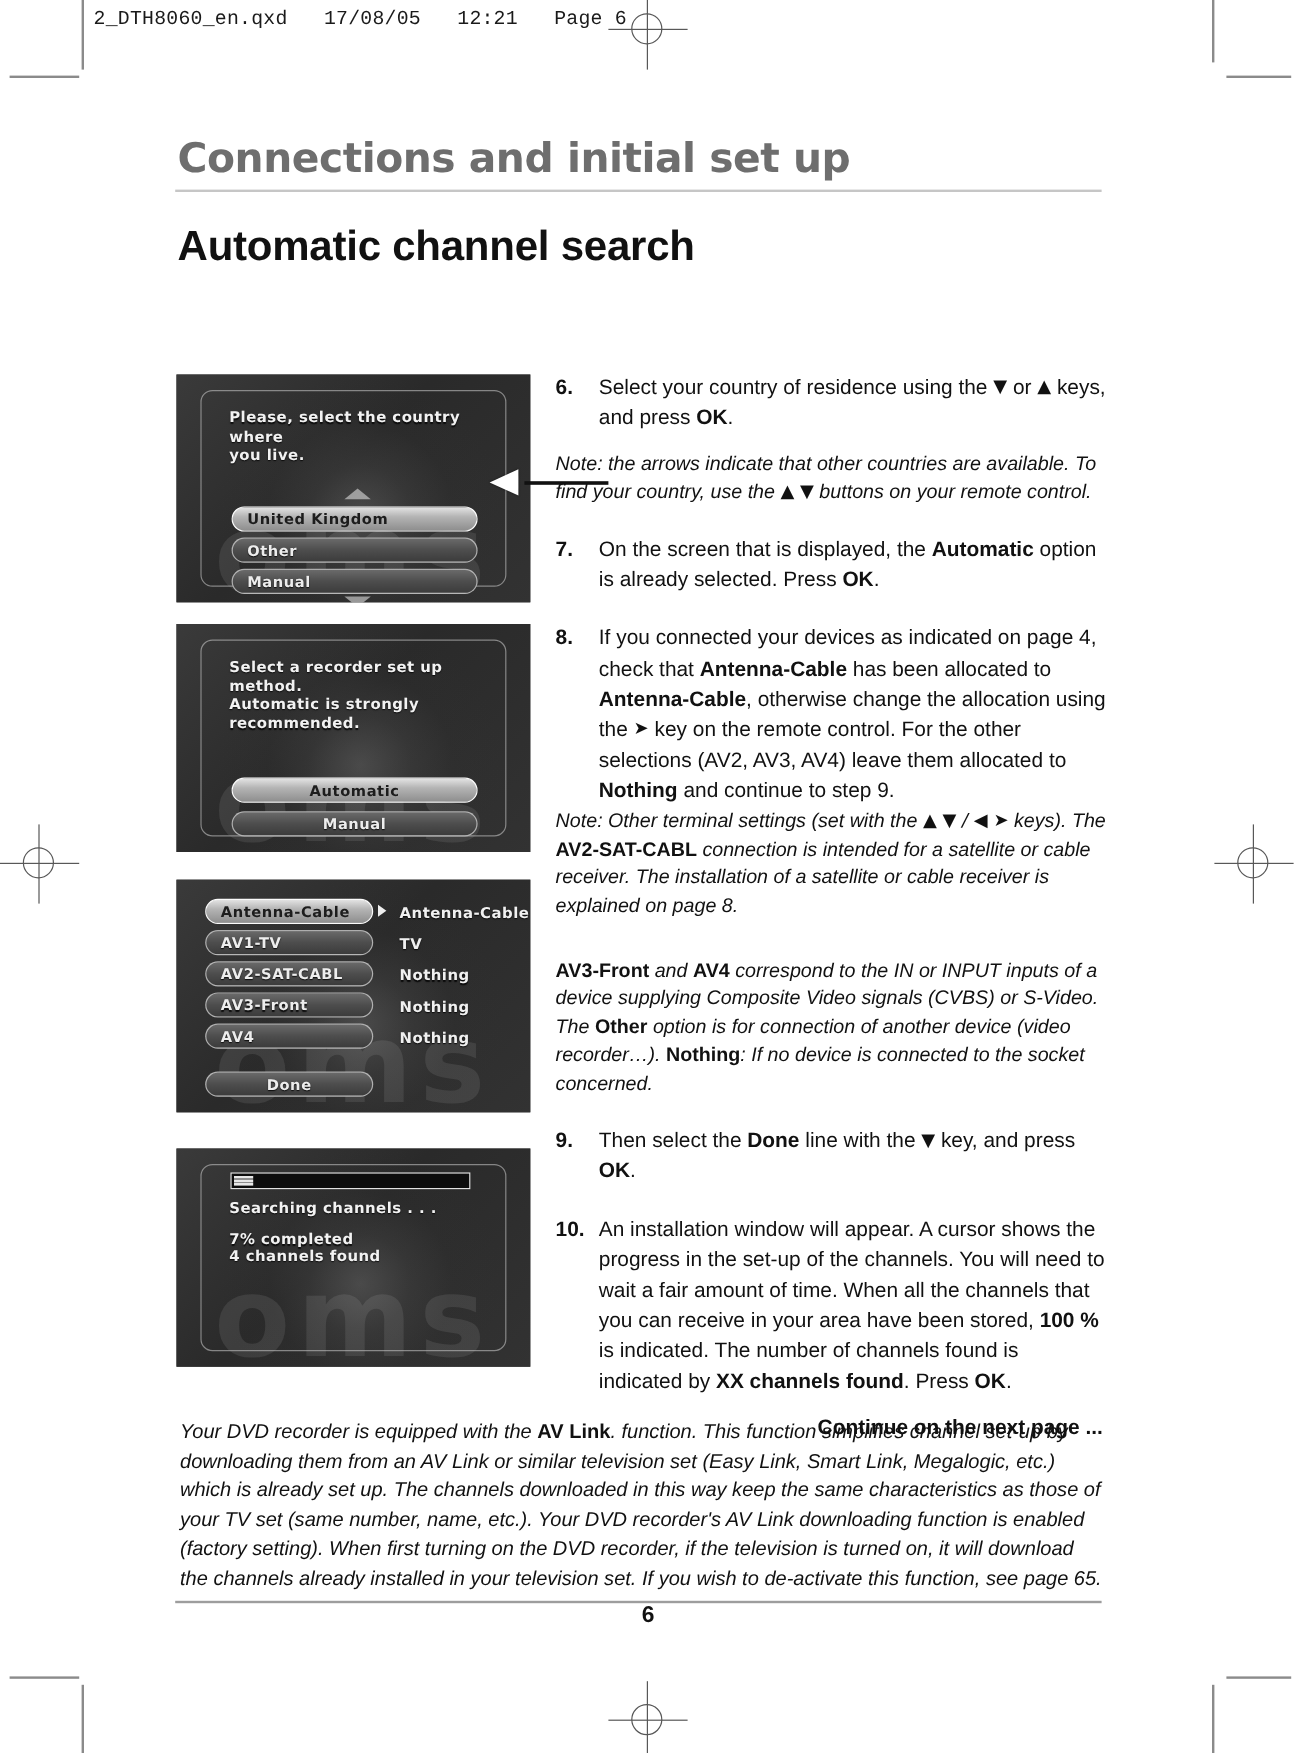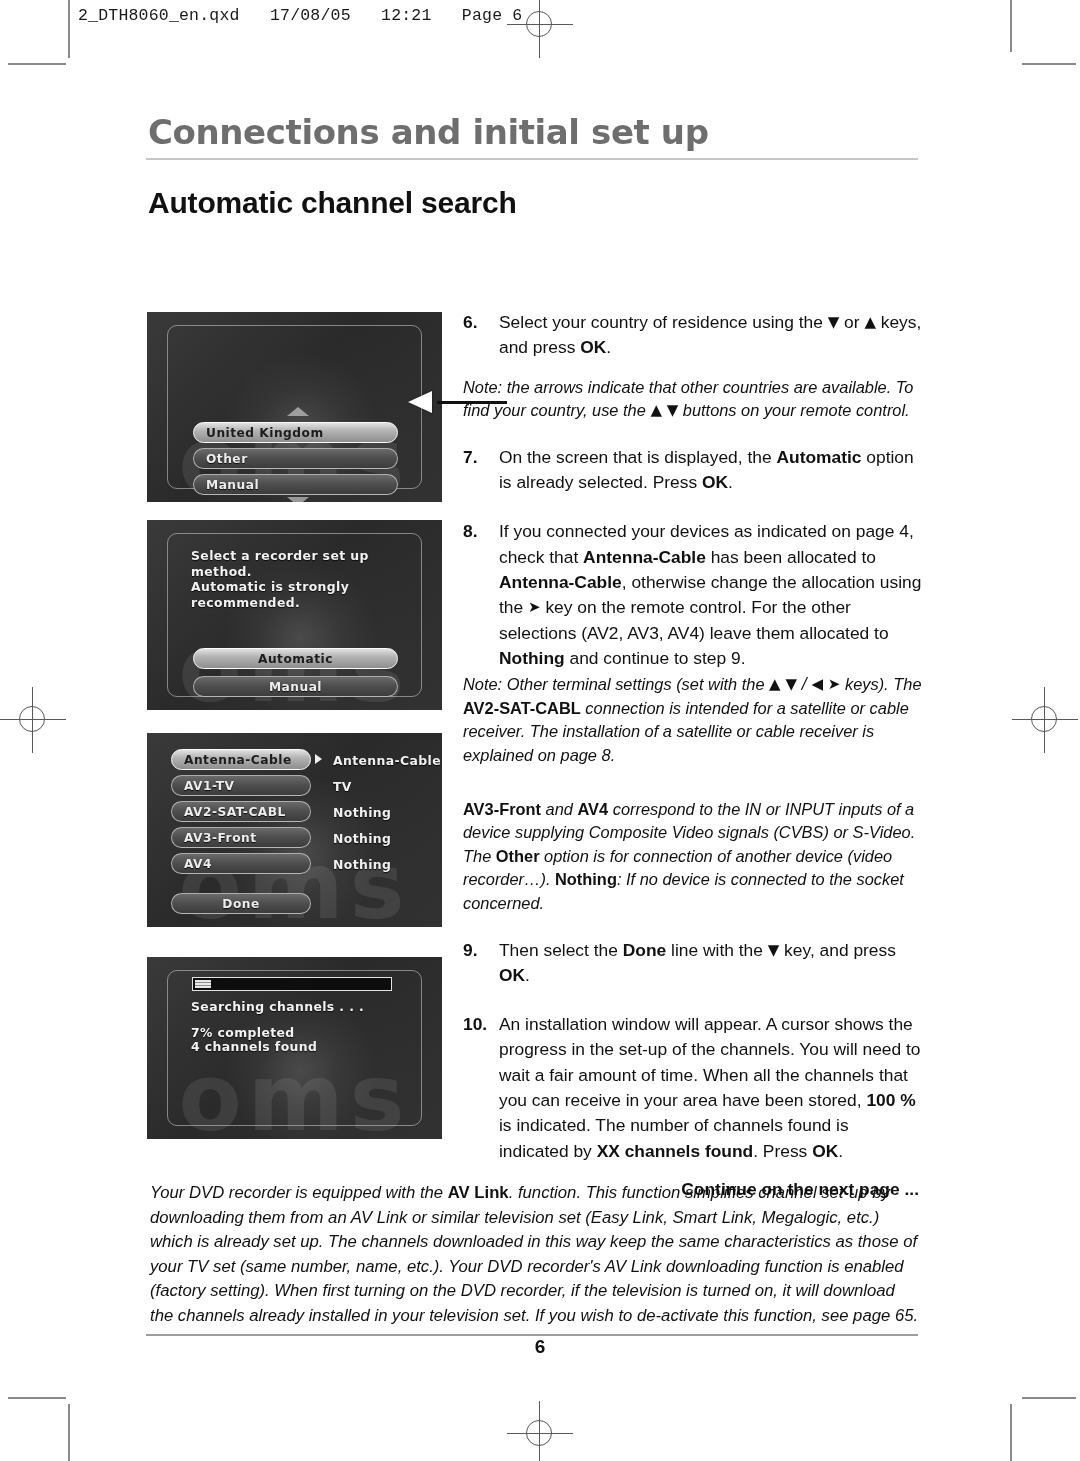--- a/index.html
+++ b/index.html
@@ -86,21 +86,21 @@
     top: 158px;
     width: 772px;
     height: 2px;
     background: #c6c6c6;
   }
 
   .section-title {
     position: absolute;
     left: 148px;
     top: 186px;
-    font-size: 30px;
+    font-size: 35px;
     font-weight: bold;
     color: #111;
     letter-spacing: -0.2px;
   }
 
   .intro {
     position: absolute;
     left: 149px;
     top: 228px;
     width: 775px;
@@ -359,20 +359,22 @@
 <div class="page">
 
   <div class="chapter-title">Connections and initial set up</div>
   <div class="title-rule"></div>
   <div class="section-title">Automatic channel search</div>
 
   <div class="shot" style="top:312px; height:190px;">
     <div class="shot-inner"></div>
     <div class="shot-ghost">oms</div>
     <div class="shot-box"></div>
+    <div class="shot-text" style="left:44px; top:28px; width:215px;">Please, select the country where
+you live.</div>
     <div class="osd-arrow up" style="left:140px; top:95px;"></div>
     <div class="osd-btn sel l" style="left:46px; top:110px; width:205px;">United Kingdom</div>
     <div class="osd-btn l" style="left:46px; top:136px; width:205px;">Other</div>
     <div class="osd-btn l" style="left:46px; top:162px; width:205px;">Manual</div>
     <div class="osd-arrow down" style="left:140px; top:185px;"></div>
   </div>
 
   <div class="callout-line"></div>
   <div class="callout-head"></div>
 

